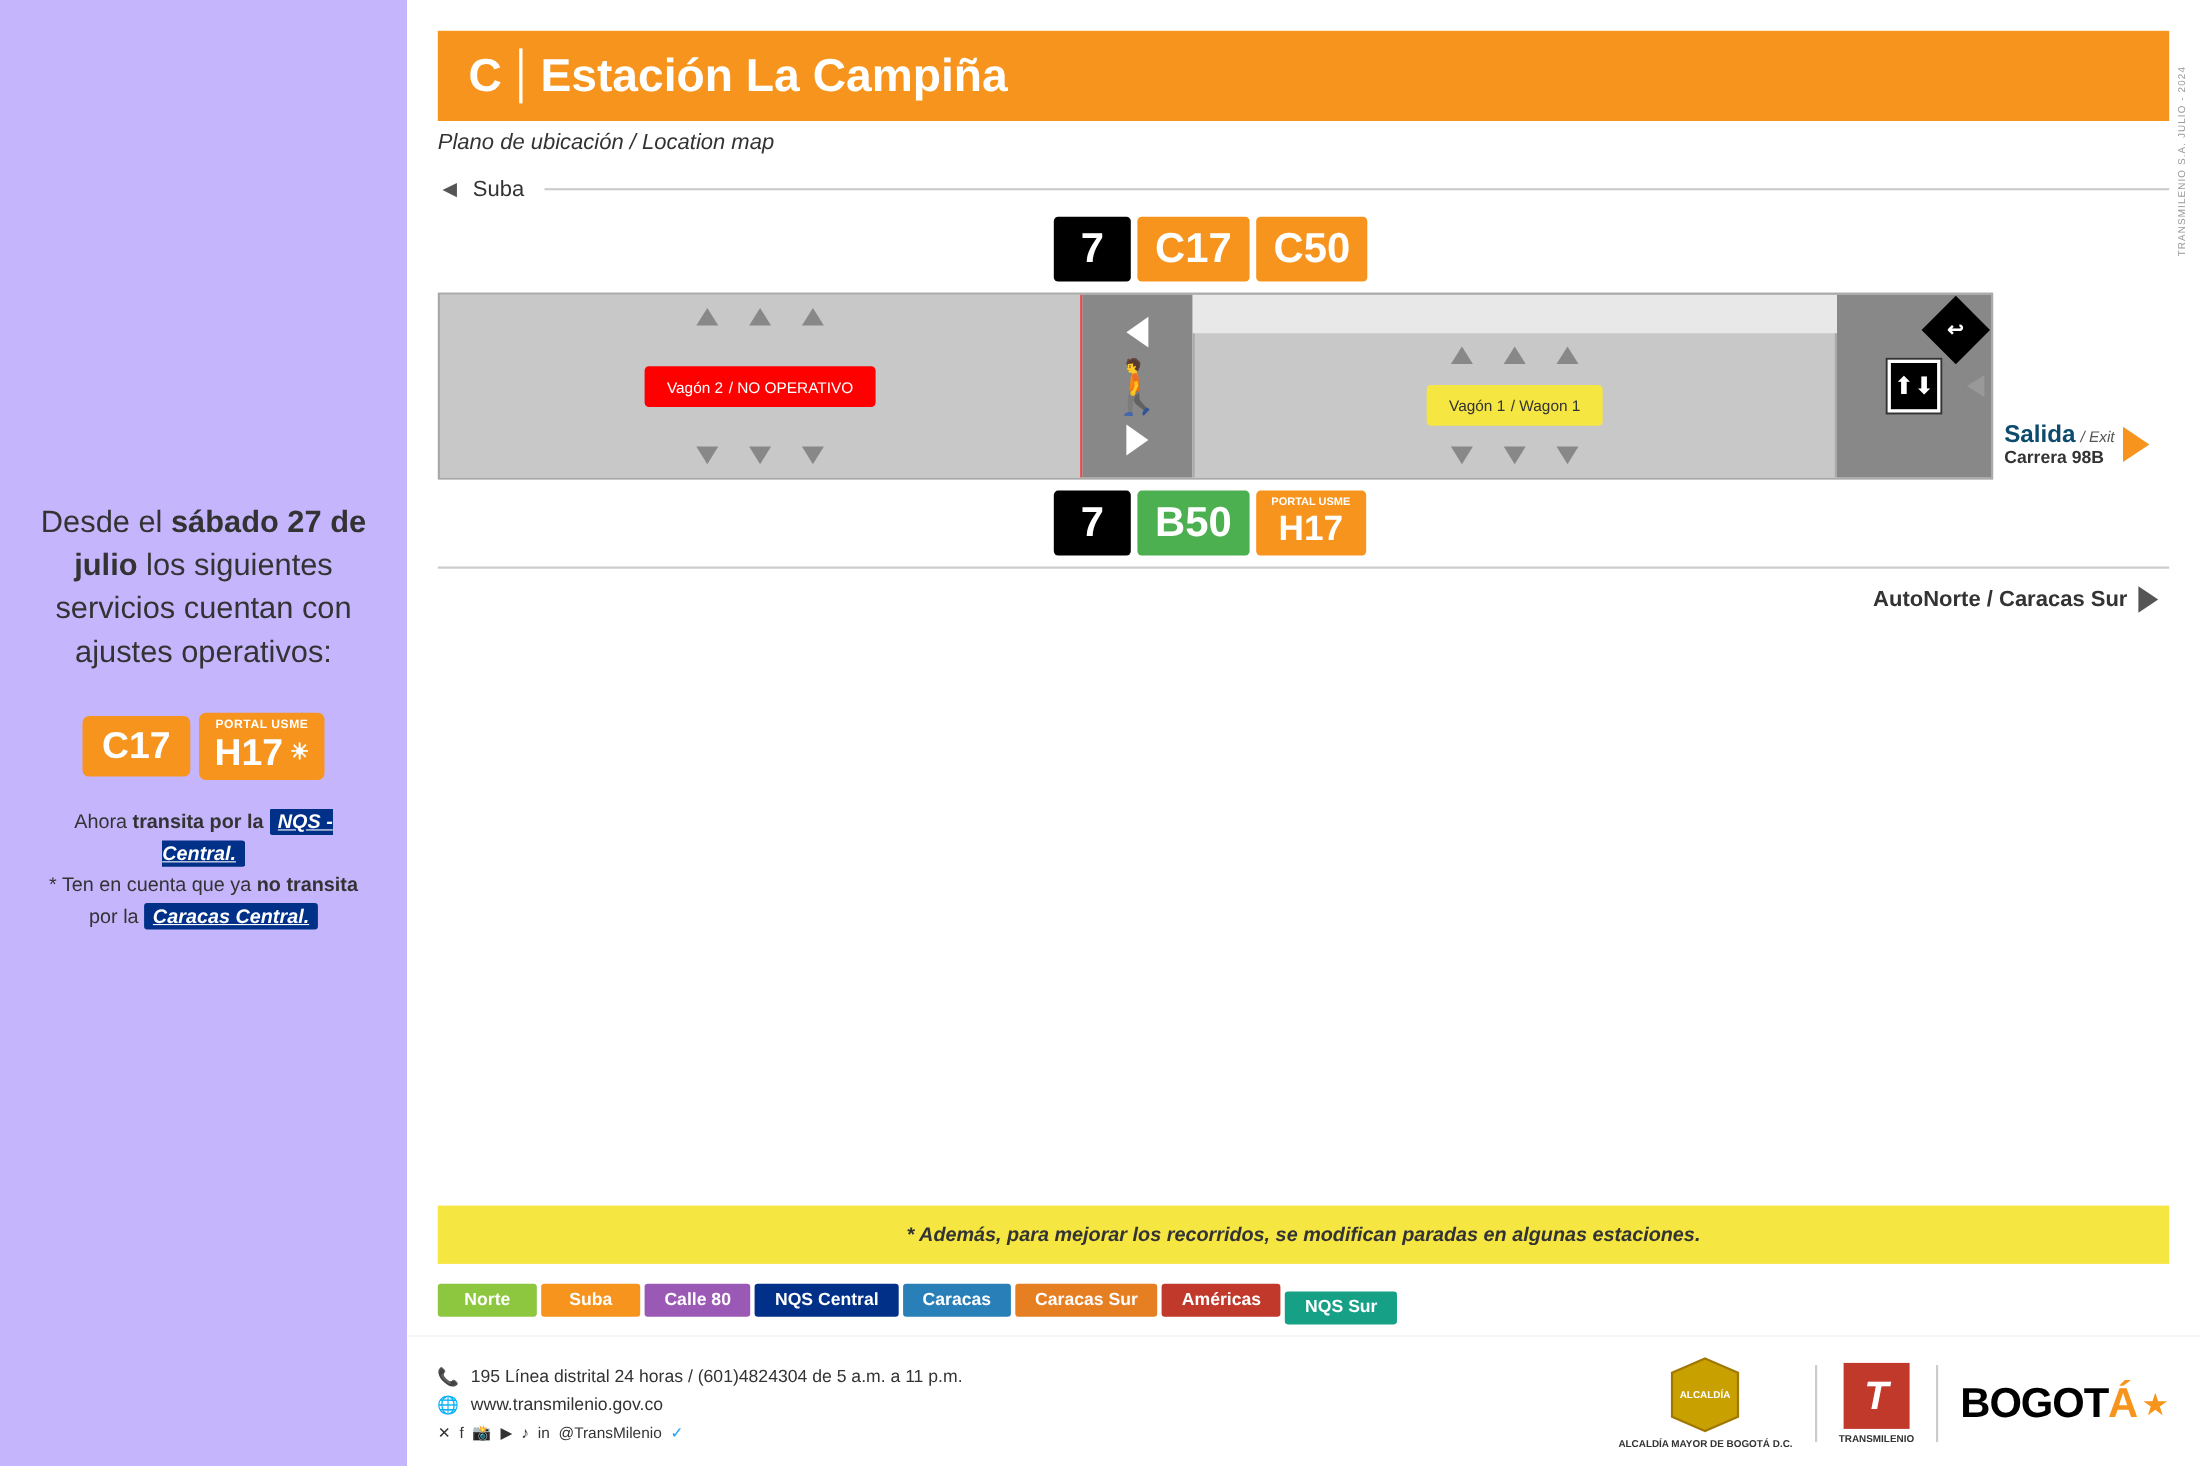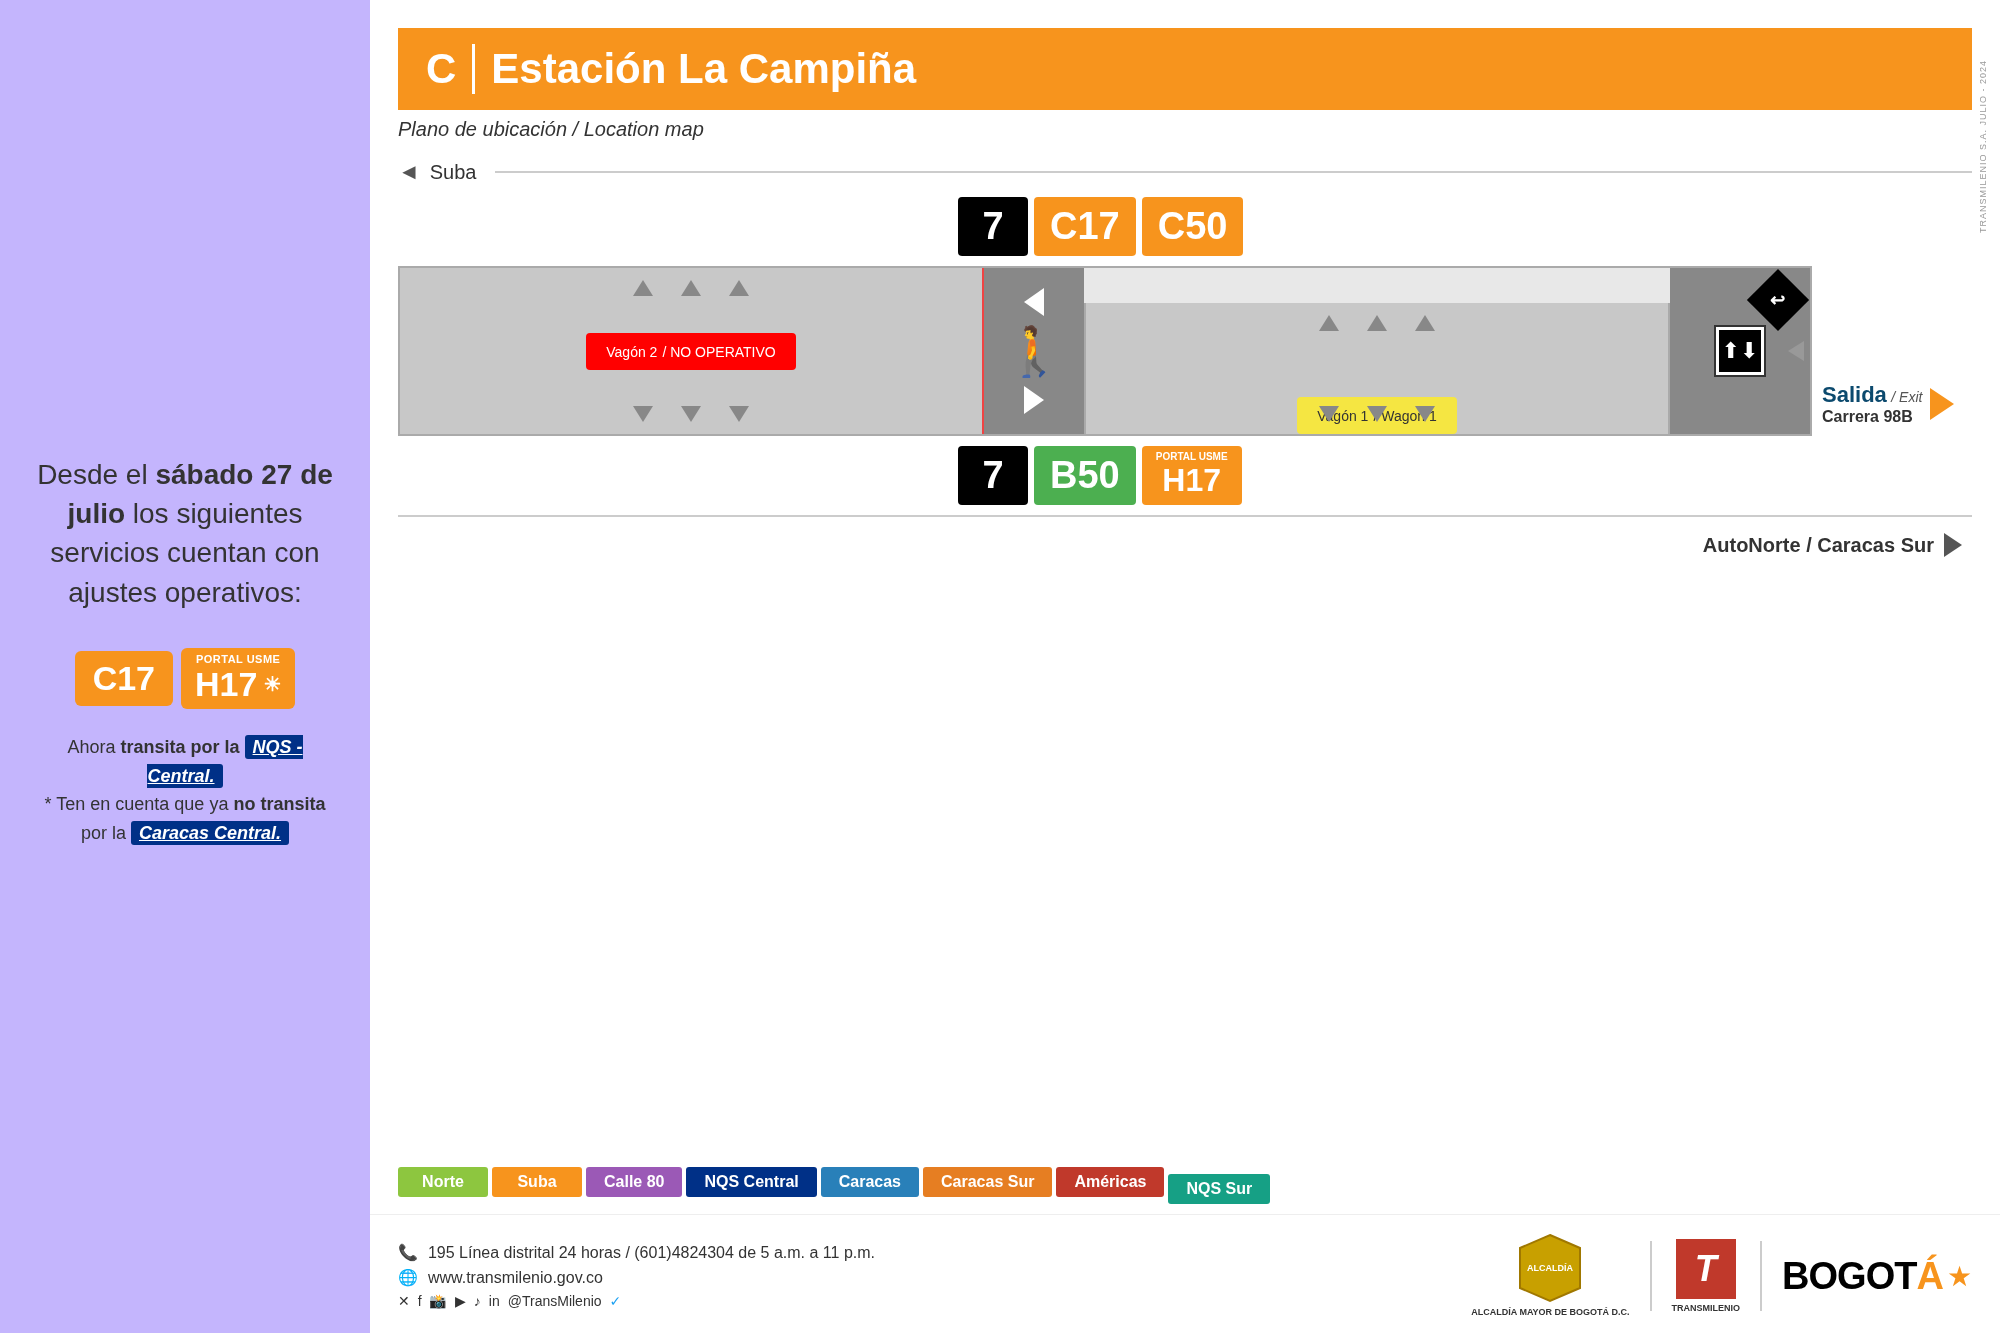--- a/index.html
+++ b/index.html
@@ -288,21 +288,21 @@
     .tri-left-white { width: 0; height: 0; border-top: 14px solid transparent; border-bottom: 14px solid transparent; border-right: 20px solid #fff; position: absolute; top: 20px; }
     .tri-right-white { width: 0; height: 0; border-top: 14px solid transparent; border-bottom: 14px solid transparent; border-left: 20px solid #fff; position: absolute; bottom: 20px; }
 
     
     .wagon1-section {
       flex: 1;
       background: #c8c8c8;
       display: flex;
       flex-direction: column;
       align-items: center;
-      justify-content: flex-end;
+      justify-content: center;
       position: relative;
       border-left: 2px solid #aaa;
       border-right: 2px solid #aaa;
       margin-top: 35px;
     }
     .wagon1-label {
       background: #f5e642;
       color: #333;
       font-size: 18px;
       font-weight: 700;
@@ -603,20 +603,23 @@
 
     <div style="height:2px;background:#ccc;margin:10px 0 2px 0;"></div>
 
     <div class="autonorte-row">
       <span>AutoNorte / Caracas Sur</span>
       <div class="tri-right"></div>
     </div>
 
   </div>
 
+  <div class="yellow-banner">
+    <span>* Además, para mejorar los recorridos, se modifican paradas en algunas estaciones.</span>
+  </div>
 
   <div class="line-legend" id="line-legend">
   <div class="legend-item" style="background: rgb(141, 198, 63);">Norte</div>
       <div class="legend-item" style="background: rgb(247, 148, 29);">Suba</div>
       <div class="legend-item" style="background: rgb(155, 89, 182);">Calle 80</div>
       <div class="legend-item" style="background: rgb(0, 48, 135);">NQS Central</div>
       <div class="legend-item" style="background: rgb(41, 128, 185);">Caracas</div>
       <div class="legend-item" style="background: rgb(230, 126, 34);">Caracas Sur</div>
       <div class="legend-item" style="background: rgb(192, 57, 43);">Américas</div>
       <div class="legend-item" style="background: rgb(22, 160, 133); margin-top: 15px;">NQS Sur</div>

